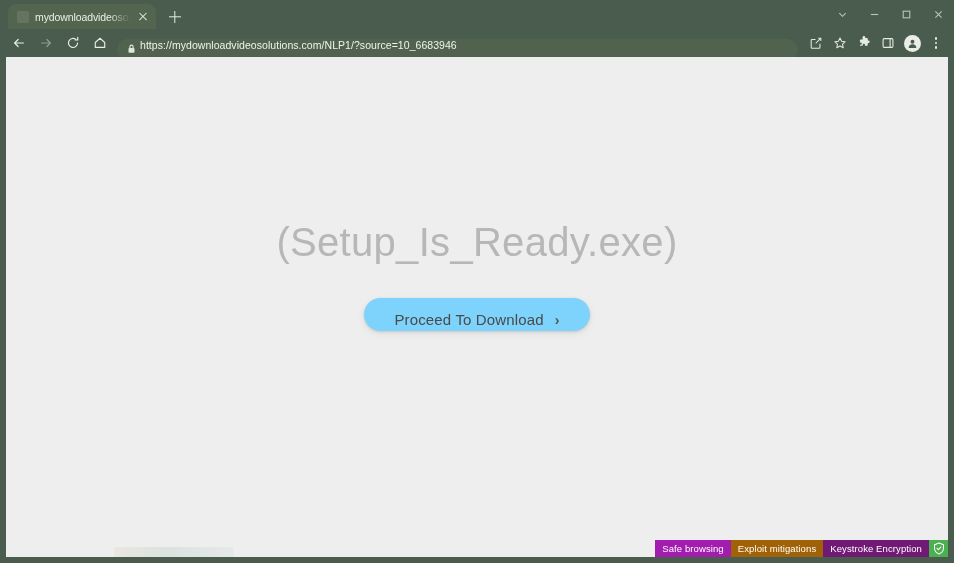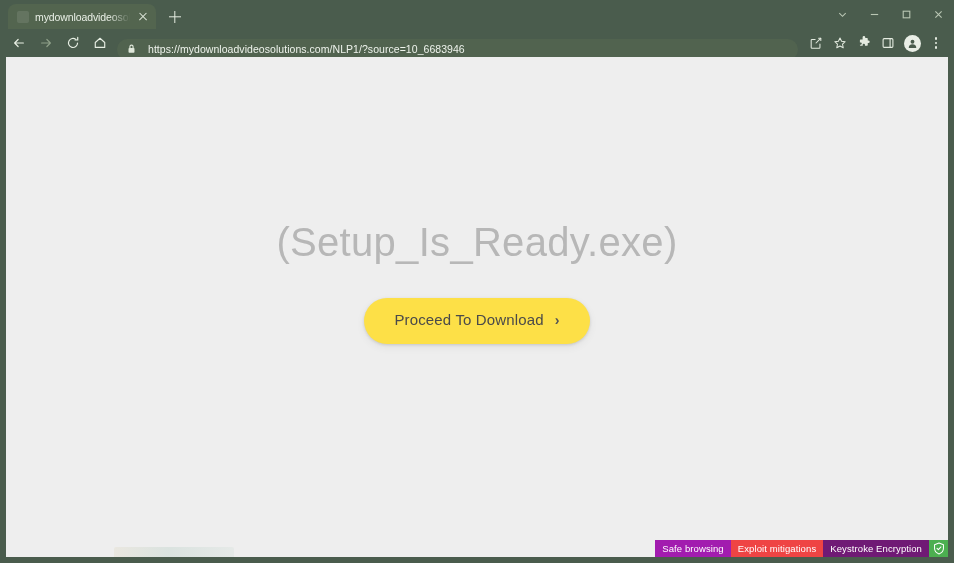--- a/index.html
+++ b/index.html
@@ -142,24 +142,23 @@
   .nav-btn.dim { color: #8ea089; }
   .nav-btn svg { display: block; }
 
   .omnibox {
     flex: 1 1 auto;
     height: 21px;
     margin: 12px 6px 0 4px;
     background: #51634f;
     border-radius: 11px;
     display: flex;
-    align-items: center;
     padding: 0 10px;
     box-sizing: border-box;
-    gap: 12px;
+    gap: 4px;
     min-width: 0;
   }
   .lock-icon {
     flex: 0 0 auto;
     color: #dfe7da;
     display: flex;
     align-items: center;
   }
   .url-text {
     font-size: 10.5px;
@@ -236,24 +235,24 @@
     color: #b7b7b7;
     letter-spacing: 0.3px;
     line-height: 1;
     margin: 0 0 36px 0;
     white-space: nowrap;
   }
   .cta-button {
     display: inline-flex;
     align-items: center;
     gap: 11px;
-    background: #fde047;
+    background: #7dd3fc;
     color: #4a4a4a;
     font-size: 15px;
-    padding: 13px 30px 16px 30px;
+    padding: 13px 30px 3px 30px;
     border: none;
     border-radius: 26px;
     box-shadow: 0 1px 3px rgba(0,0,0,0.13), 0 3px 10px rgba(0,0,0,0.06);
     cursor: pointer;
     letter-spacing: 0.15px;
     font-family: "Liberation Sans", sans-serif;
   }
   .cta-chevron {
     font-size: 14px;
     color: #555;
@@ -434,21 +433,21 @@
           <span class="cta-chevron">›</span>
         </button>
       </div>
 
       <div class="ghost-toast"></div>
 
       <div class="badge-bar">
         <div class="badge" style="background:#a21caf;">
           <span>Safe browsing</span>
         </div>
-        <div class="badge" style="background:#ef4444;">
+        <div class="badge" style="background:#a16207;">
           <span>Exploit mitigations</span>
         </div>
         <div class="badge" style="background:#701a75;">
           <span>Keystroke Encryption</span>
         </div>
         <div class="badge-shield" style="background:#4caf50;">
           <svg width="12" height="13" viewBox="0 0 14 15" fill="none" stroke="currentColor" stroke-width="1.2" stroke-linejoin="round" stroke-linecap="round">
             <path d="M7 1.2 L12.2 3.1 V7.3 C12.2 10.5 10 12.8 7 13.8 C4 12.8 1.8 10.5 1.8 7.3 V3.1 Z"></path>
             <path d="M4.7 7.3 L6.3 8.9 L9.3 5.7"></path>
           </svg>

